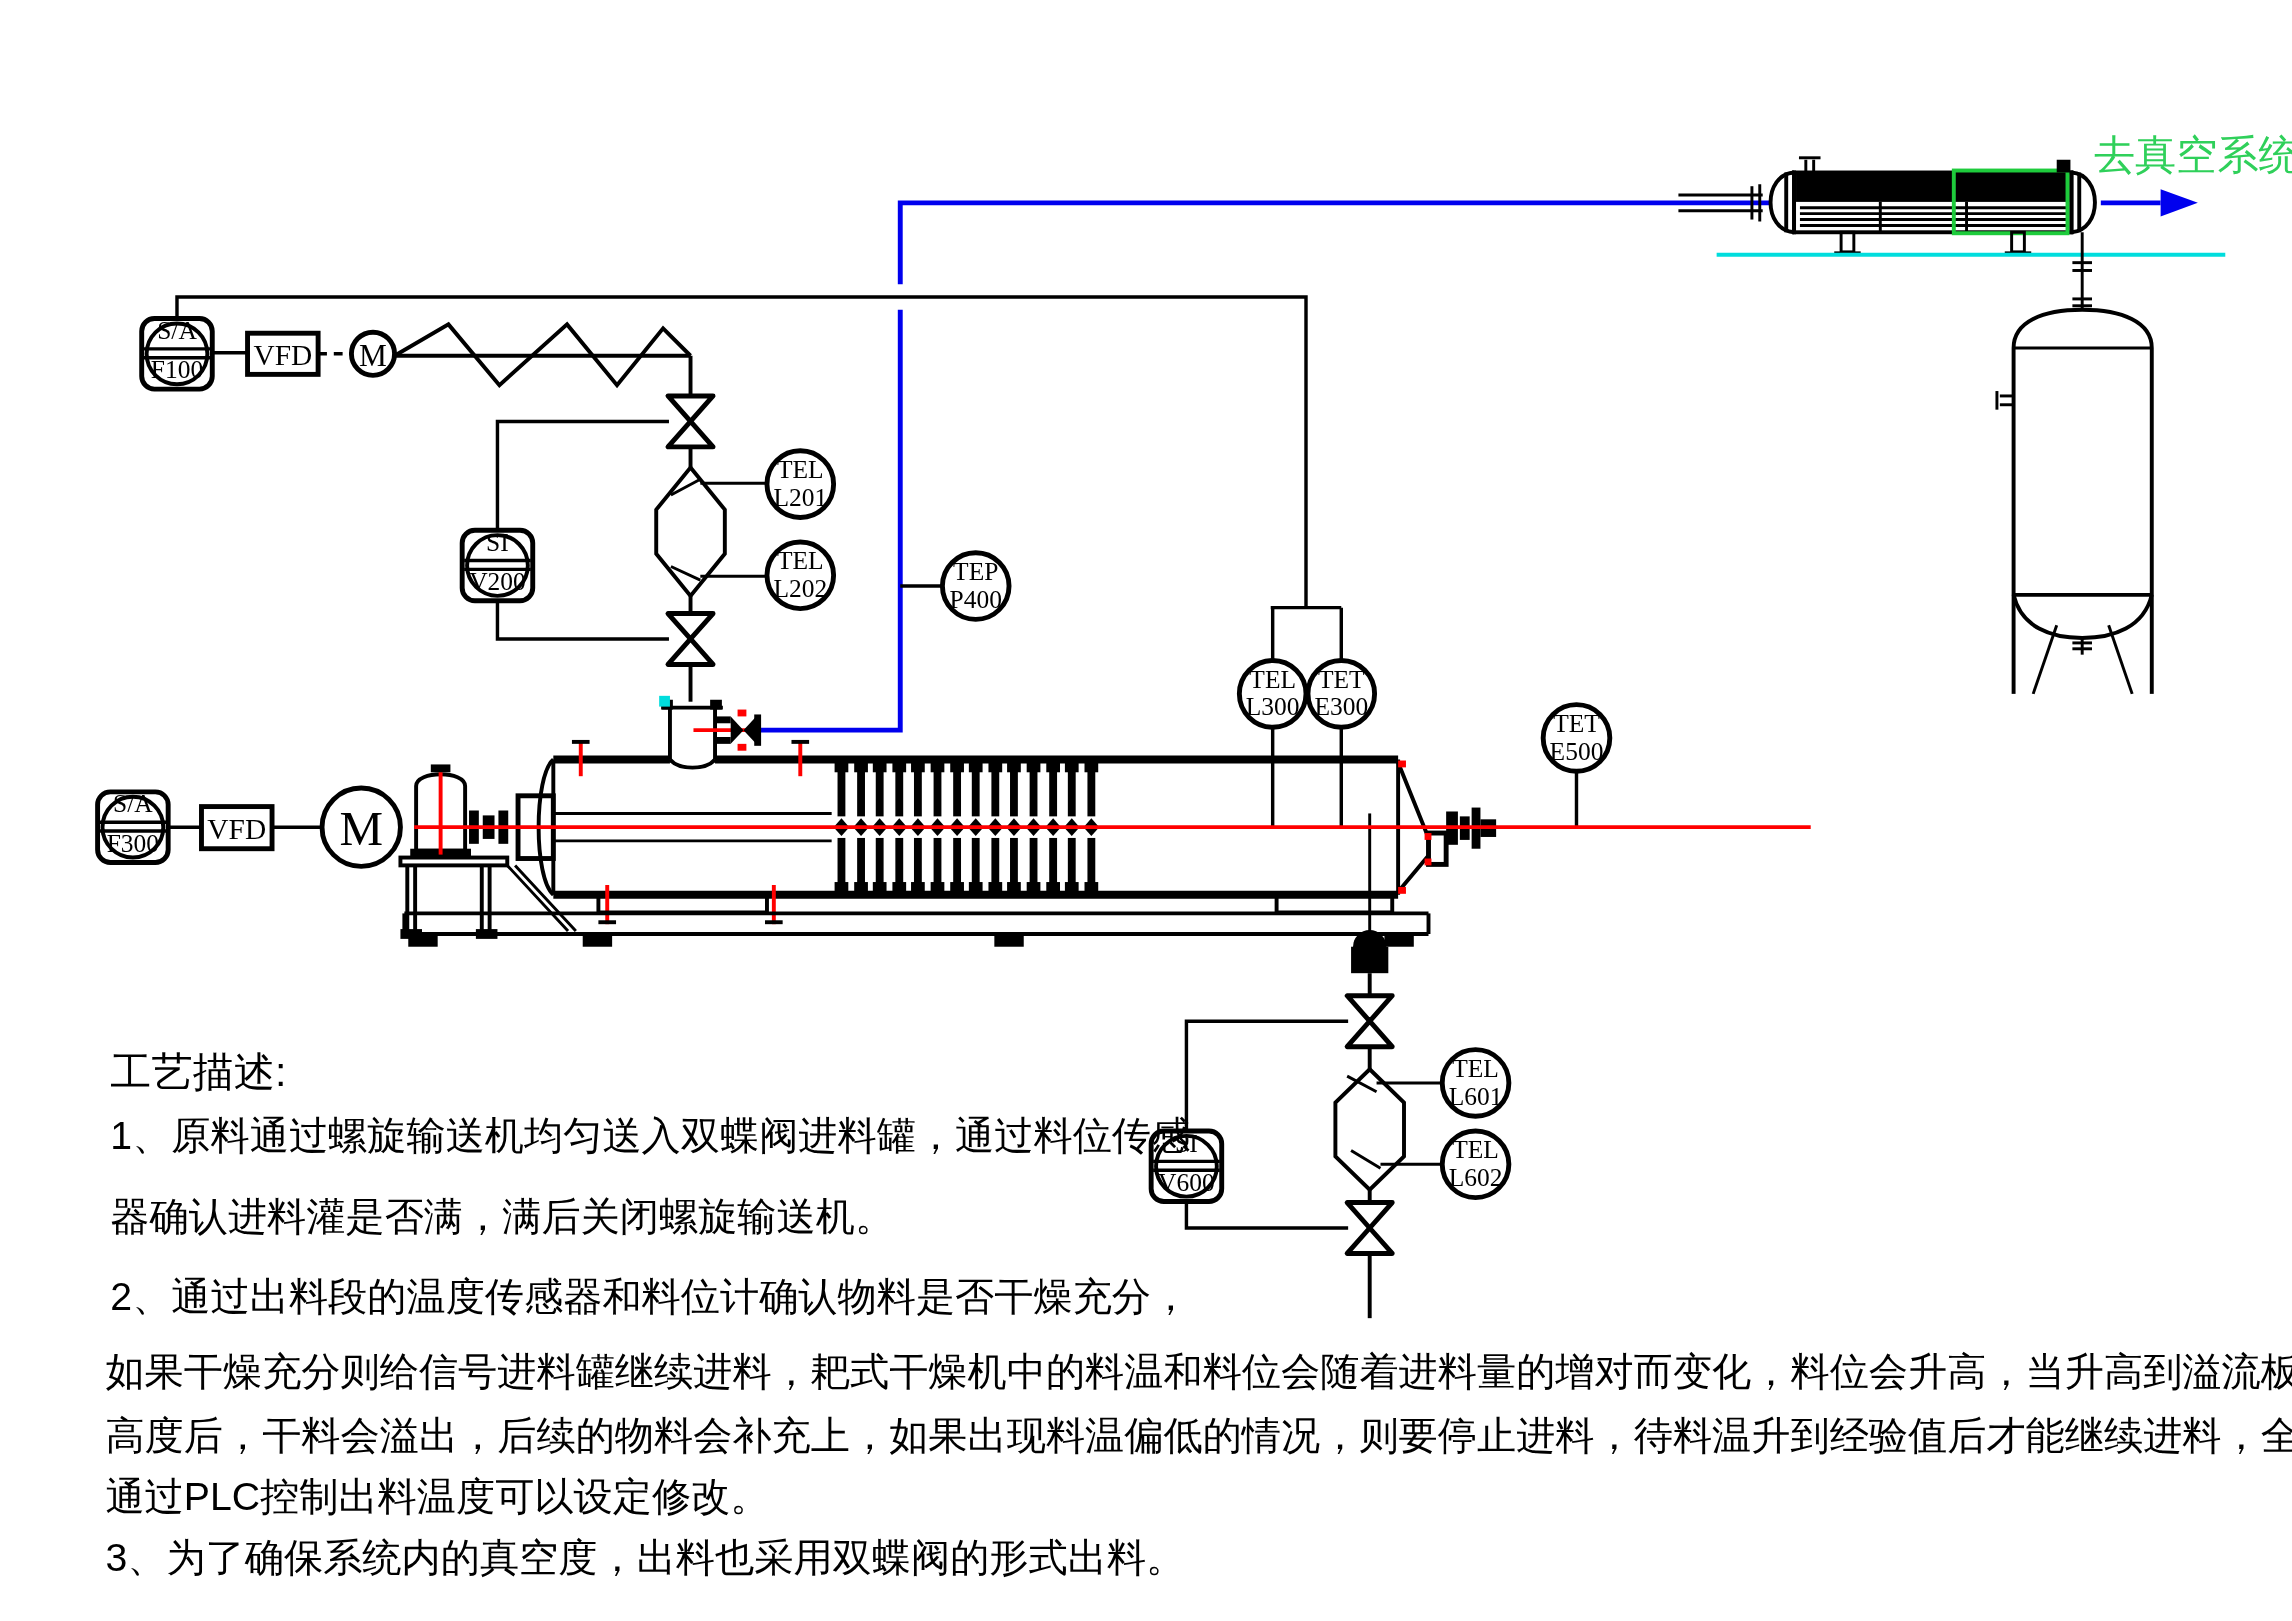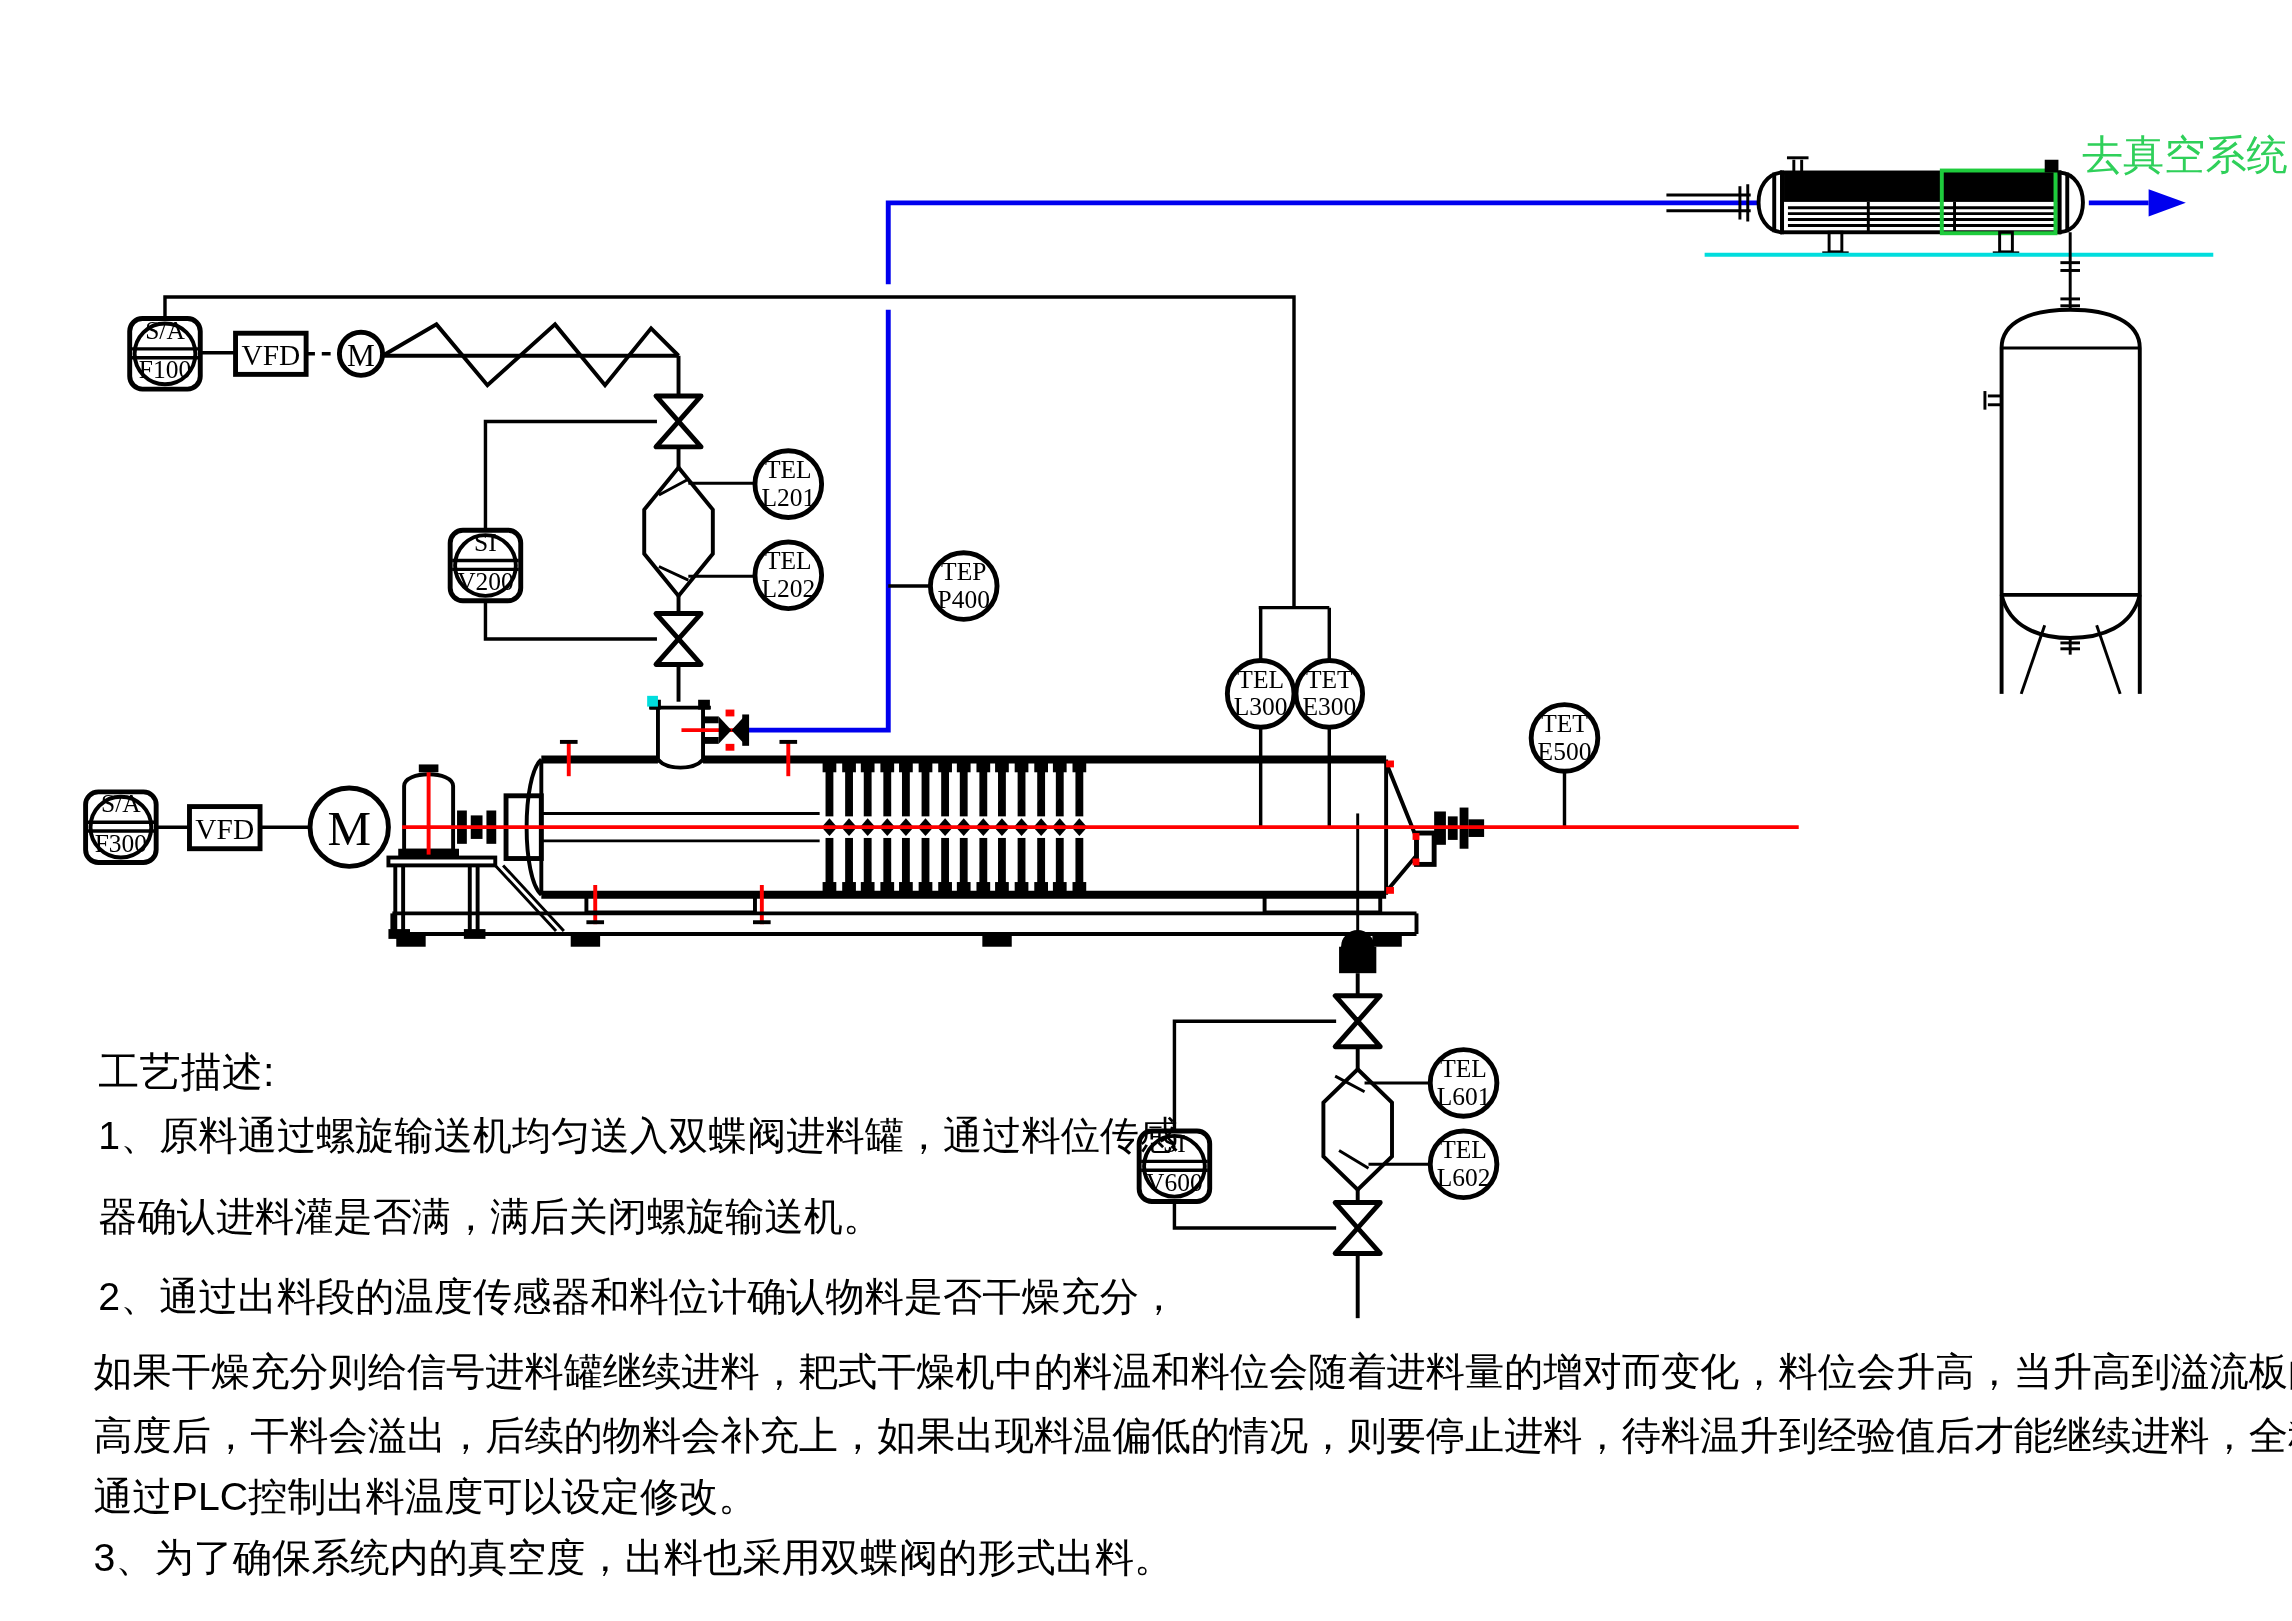--- a/index.html
+++ b/index.html
@@ -1,16 +1,16 @@
 <!DOCTYPE html>
 <html><head>
 <meta charset="utf-8">
 <style>
   html,body{margin:0;padding:0;background:#ffffff;}
-  #stage{width:1966px;height:1621px;position:relative;background:#fff;}
+  #stage{width:1966px;height:1621px;position:relative;background:#fff;margin-left:12px;}
   svg{display:block;font-family:"Liberation Serif",serif;}
   .ln{stroke:#000;fill:none;stroke-width:4;}
   .ln3{stroke:#000;fill:none;stroke-width:3;}
   .ln8{stroke:#000;fill:none;stroke-width:8;}
   .sig{stroke:#000;fill:none;stroke-width:3.5;}
   .blue{stroke:#0000ee;fill:none;stroke-width:5;}
   .redln{stroke:#ff0000;fill:none;stroke-width:4;}
   .cyanln{stroke:#00dddd;fill:none;stroke-width:4;}
   .grn{stroke:#1ecb3c;fill:none;stroke-width:4;}
   .wht{fill:#ffffff;stroke:#000;stroke-width:5;}

